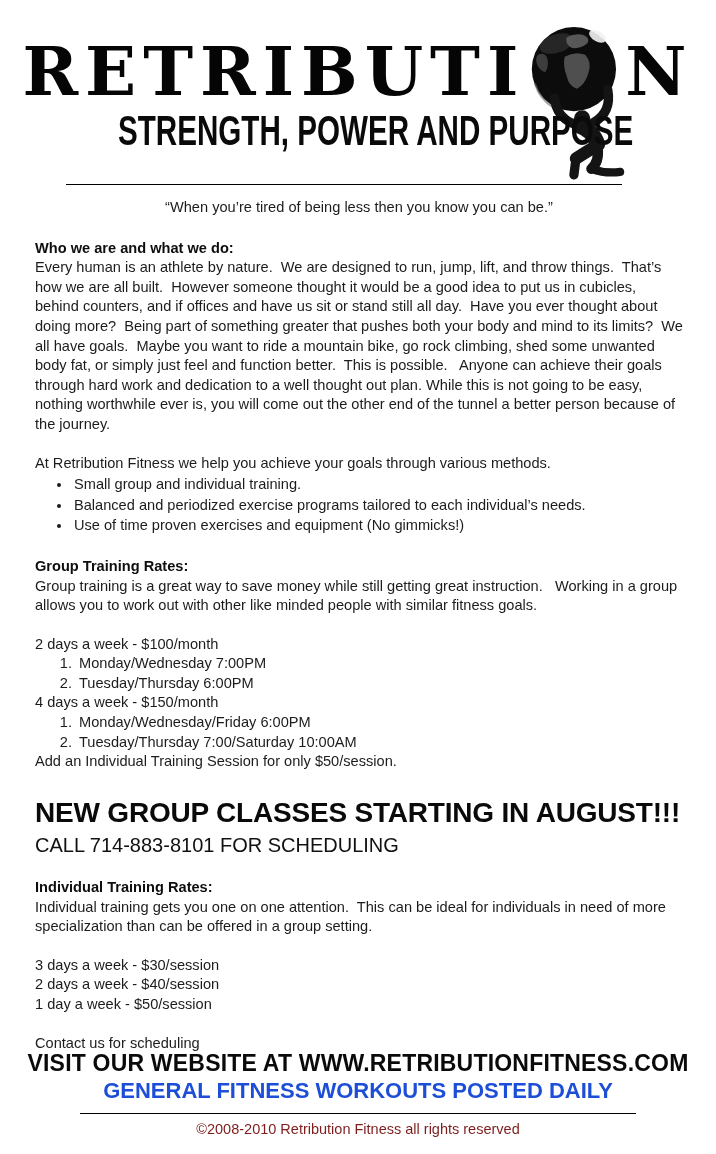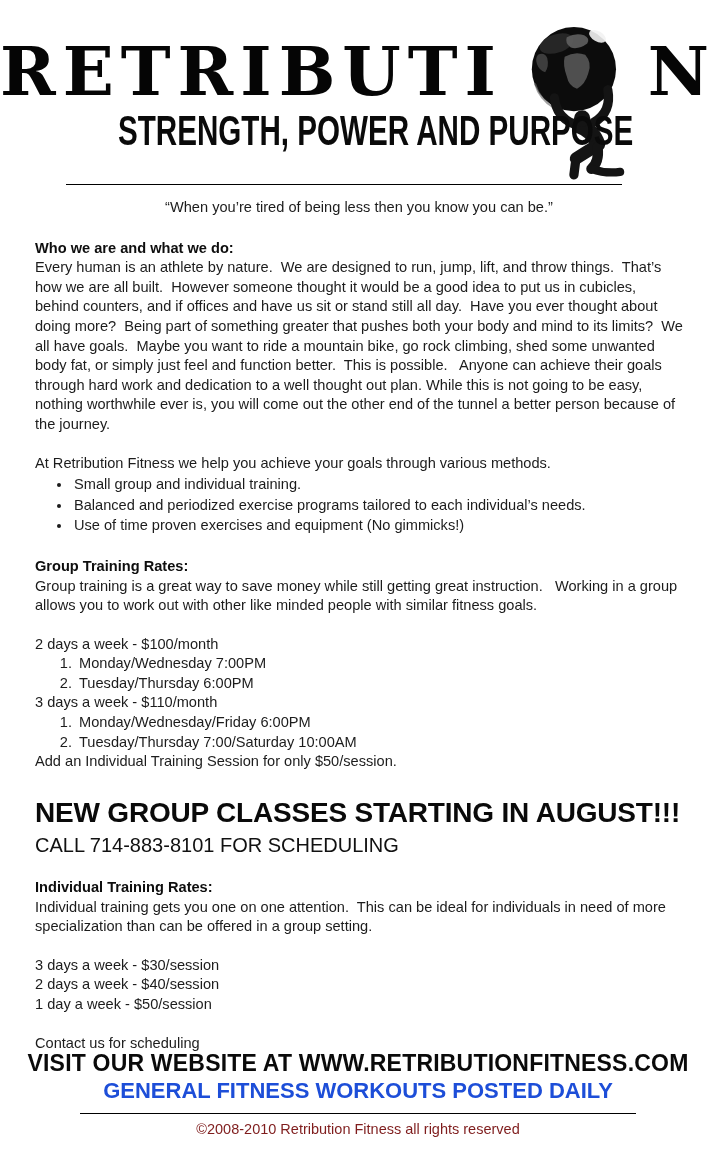--- a/index.html
+++ b/index.html
@@ -5,21 +5,21 @@
   html, body { margin:0; padding:0; background:#ffffff; }
   .page {
     position:relative; width:716px; height:1154px; margin:0 auto;
     background:#ffffff; color:#1c1c1c; overflow:hidden;
     font-family:"Liberation Sans", sans-serif;
   }
 
   
   .brand { position:absolute; top:20px; left:0; right:0; height:175px; }
   .wordmark {
-    display:flex; justify-content:space-between; align-items:flex-start;
+    display:flex; justify-content:center; align-items:flex-start;
     font-family:"DejaVu Serif", serif; font-weight:bold;
     font-size:67px; letter-spacing:7px; line-height:1; color:#050505;
     padding-top:18px; white-space:nowrap;
   }
   .globe-wrap { position:relative; width:96px; height:70px; margin:0 2px; }
   .globe-wrap svg { position:absolute; top:-14px; left:-2px; overflow:visible; }
   .tagline {
     position:absolute; left:118px; top:88px;
     font-family:"Liberation Sans", sans-serif; font-weight:900;
     font-size:40px; line-height:1; color:#0a0a0a; letter-spacing:0px;
@@ -105,21 +105,21 @@
     </ul>
 
     <h3>Group Training Rates:</h3>
     <p class="body">Group training is a great way to save money while still getting great instruction.   Working in a group allows you to work out with other like minded people with similar fitness goals.</p>
 
     <p class="plan-label plan-first">2 days a week - $100/month</p>
     <ol class="plan-options">
       <li>Monday/Wednesday 7:00PM</li>
       <li>Tuesday/Thursday 6:00PM</li>
     </ol>
-    <p class="plan-label">3 days a week - $110/month</p>
+    <p class="plan-label">4 days a week - $150/month</p>
     <ol class="plan-options">
       <li>Monday/Wednesday/Friday 6:00PM</li>
       <li>Tuesday/Thursday 7:00/Saturday 10:00AM</li>
     </ol>
     <p class="plan-label">Add an Individual Training Session for only $50/session.</p>
 
     <h1 class="headline">NEW GROUP CLASSES STARTING IN AUGUST!!!</h1>
     <h2 class="subline">CALL 714-883-8101 FOR SCHEDULING</h2>
 
     <h3>Individual Training Rates:</h3>

